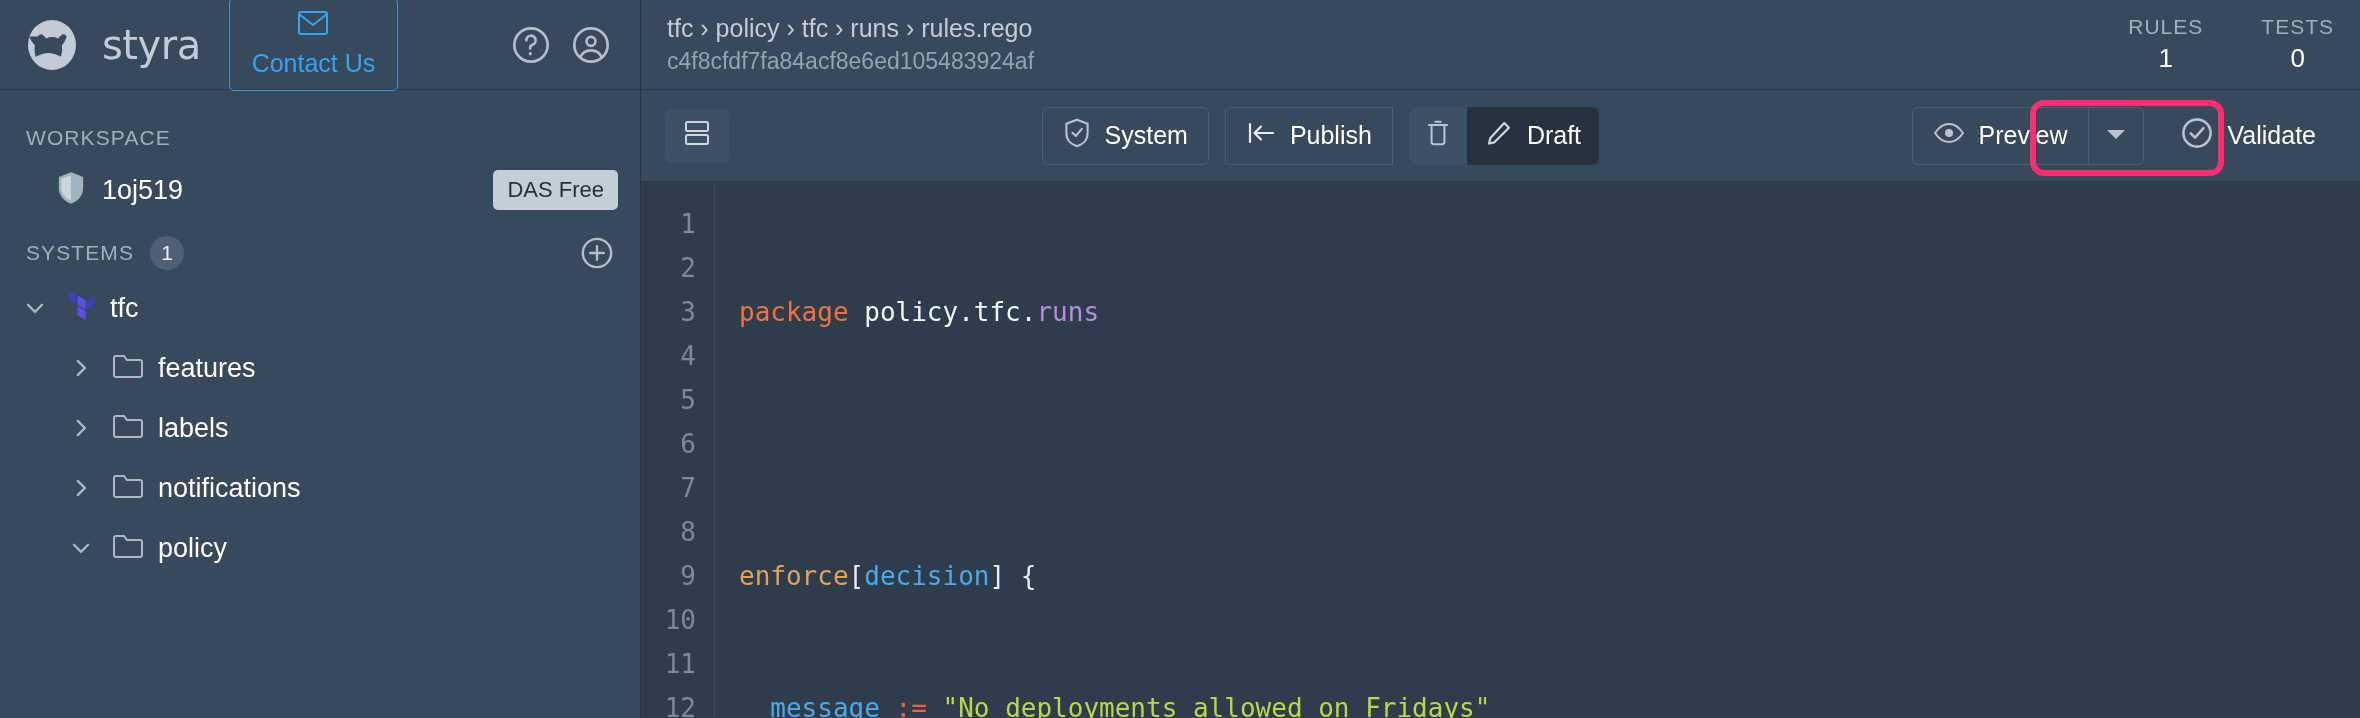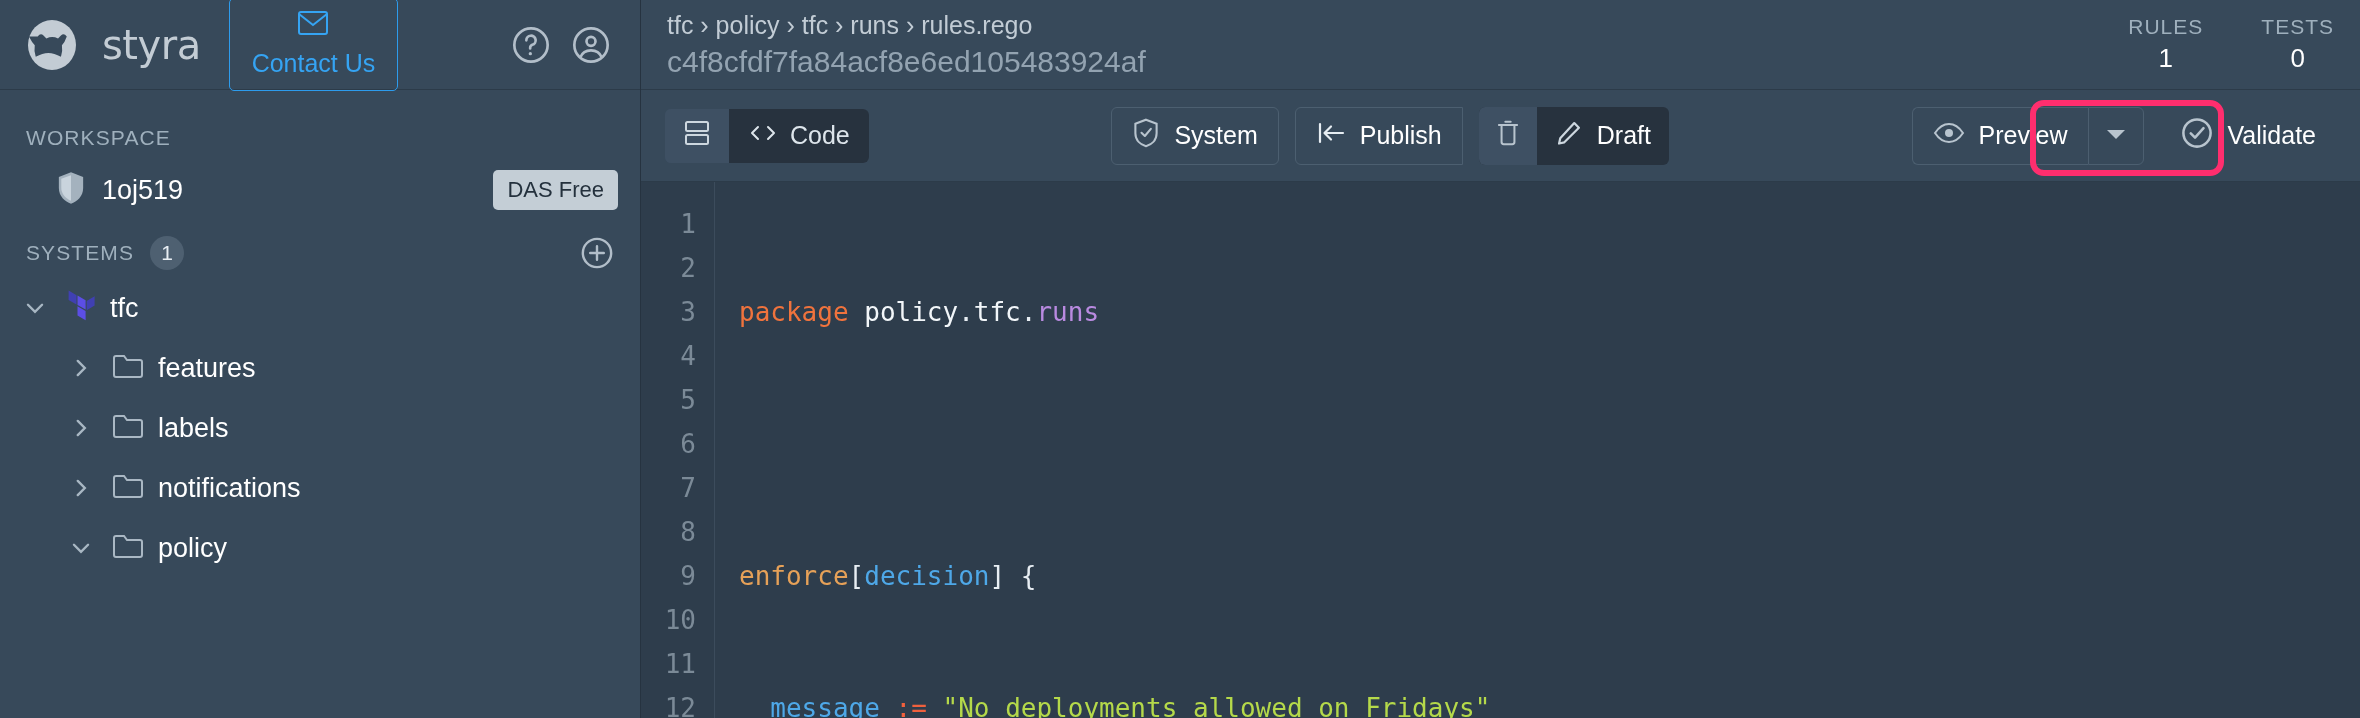--- a/index.html
+++ b/index.html
@@ -96,21 +96,21 @@
 
   .crumbbar {
     height: 90px; flex: 0 0 90px;
     display: flex; align-items: center;
     padding: 16px 26px;
     background: #37495a;
     border-bottom: 1px solid #2c3b49;
   }
   .crumb-col { display: flex; flex-direction: column; gap: 5px; }
   .crumb { color: #c2ccd5; font-size: 25px; }
-  .crumb-hash { color: #93a3b1; font-size: 30px; }
+  .crumb-hash { color: #93a3b1; font-size: 23px; }
   .crumb-grow { flex: 1; }
   .stat { display: flex; flex-direction: column; align-items: center; margin-left: 58px; gap: 4px; }
   .stat .k { color: #9fb0bd; font-size: 21px; letter-spacing: 1px; }
   .stat .v { color: #ffffff; font-size: 26px; }
 
   .toolbar {
     height: 92px; flex: 0 0 92px;
     display: flex; align-items: center; padding: 0 24px; gap: 0;
     background: #37495a;
     border-bottom: 1px solid #2c3b49;
@@ -366,29 +366,20 @@
     <div class="toolbar">
 
       <div class="seg-group">
         <div class="seg plain">
           <span>
             <svg width="26" height="28" viewBox="0 0 26 28" fill="none" stroke="#cdd7df" stroke-width="2">
               <rect x="2" y="3" width="22" height="9" rx="1.5"></rect>
               <rect x="2" y="16" width="22" height="9" rx="1.5"></rect>
             </svg>
           </span>
-        </div>
-        <div class="seg active">
-          <span>
-            <svg width="30" height="24" viewBox="0 0 30 24" fill="none" stroke="#dde5eb" stroke-width="2" stroke-linecap="round" stroke-linejoin="round">
-              <path d="M10 6 L4 12 L10 18"></path>
-                <path d="M20 6 L26 12 L20 18"></path>
-            </svg>
-          </span>
-          <span>Code</span>
         </div>
       </div>
 
       <div class="grow"></div>
 
       <div class="btn-outline" style="margin-right:16px;">
         <span>
           <svg width="28" height="30" viewBox="0 0 24 26" fill="none" stroke="#b8c4ce" stroke-width="1.8">
             <path d="M12 1.5 L21.2 5 v8.2 c0 6.3-4.6 10-9.2 11.3 C7.4 23.2 2.8 19.5 2.8 13.2 V5 z"></path>
             <path d="M8.1 12.8 L11 15.6 L16.2 9.4" stroke-linecap="round" stroke-linejoin="round"></path>

